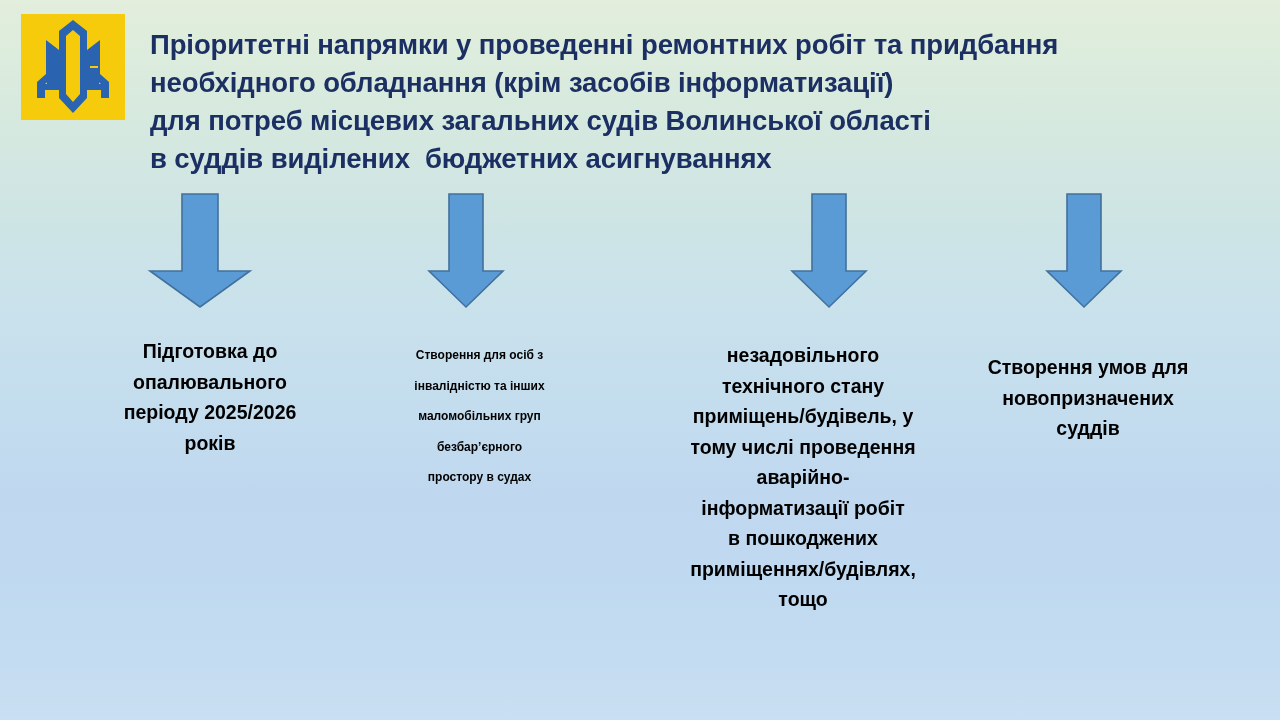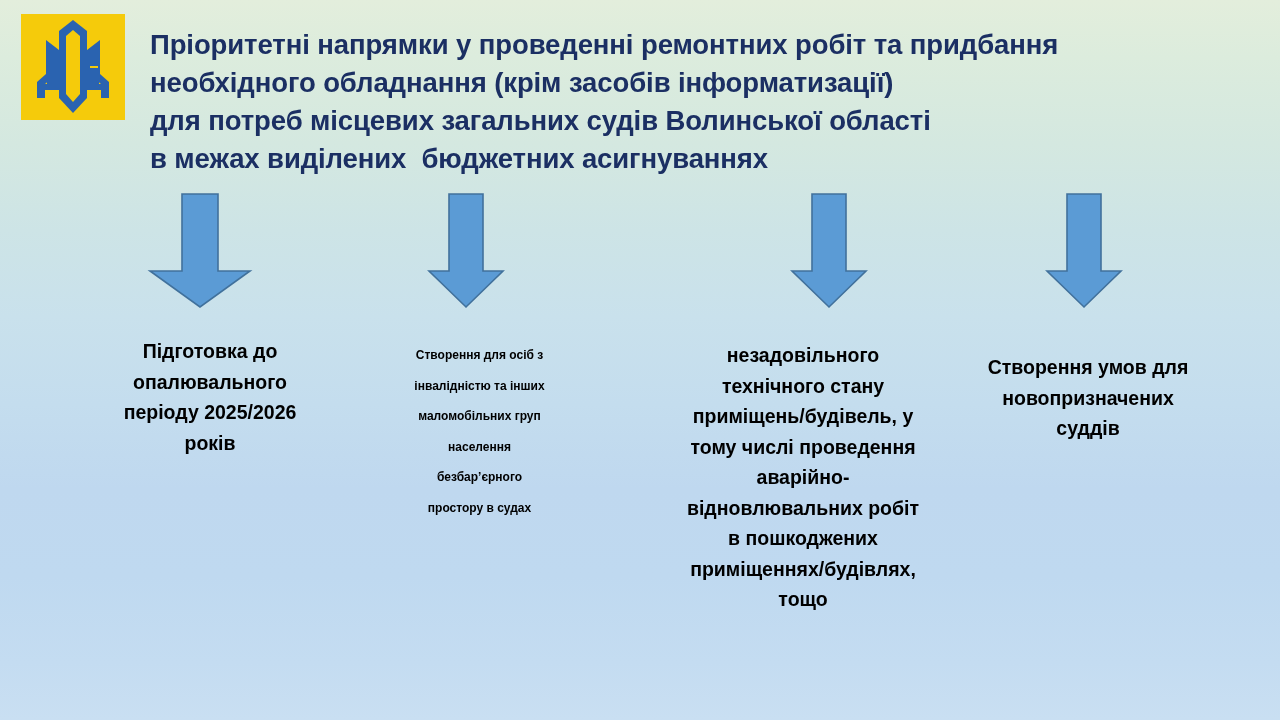--- a/index.html
+++ b/index.html
@@ -136,21 +136,21 @@
         <path d="M66 50 L79 50 L79 56 L66 56 Z"></path>
         <path d="M69 52 L77 52 L77 54 L69 54 Z" fill="#f5cb0b"></path>
       </g>
     </svg>
   </div>
 
   <div id="title">
     <span class="tline">Пріоритетні напрямки у проведенні ремонтних робіт та придбання</span>
     <span class="tline">необхідного обладнання (крім засобів інформатизації)</span>
     <span class="tline">для потреб місцевих загальних судів Волинської області</span>
-    <span class="tline">в межах виділених  бюджетних асигнуваннях</span>
+    <span class="tline">в суддів виділених  бюджетних асигнуваннях</span>
   </div>
 
   <div class="arrow" id="arrow-1">
     <svg width="110" height="116" viewBox="0 0 110 116" xmlns="http://www.w3.org/2000/svg">
       <polygon points="37,1 73,1 73,78 105,78 55,114 5,78 37,78" fill="#5b9bd5" stroke="#41719c" stroke-width="1.6" stroke-linejoin="miter"></polygon>
     </svg>
   </div>
   <div class="arrow" id="arrow-2">
     <svg width="78" height="116" viewBox="0 0 78 116" xmlns="http://www.w3.org/2000/svg">
       <polygon points="22,1 56,1 56,78 76,78 39,114 2,78 22,78" fill="#5b9bd5" stroke="#41719c" stroke-width="1.6" stroke-linejoin="miter"></polygon>
@@ -171,32 +171,31 @@
     <span class="ctext">Підготовка до</span>
     <span class="ctext">опалювального</span>
     <span class="ctext">періоду 2025/2026</span>
     <span class="ctext">років</span>
   </div>
 
   <div class="column" id="col-2">
     <span class="ctext">Створення для осіб з</span>
     <span class="ctext">інвалідністю  та інших</span>
     <span class="ctext">маломобільних груп</span>
-    <span class="ctext">населення</span>
     <span class="ctext">безбар’єрного</span>
     <span class="ctext">простору в судах</span>
   </div>
 
   <div class="column" id="col-3">
     <span class="ctext">незадовільного</span>
     <span class="ctext">технічного стану</span>
     <span class="ctext">приміщень/будівель, у</span>
     <span class="ctext">тому числі проведення</span>
     <span class="ctext">аварійно-</span>
-    <span class="ctext">відновлювальних робіт</span>
+    <span class="ctext">інформатизації робіт</span>
     <span class="ctext">в пошкоджених</span>
     <span class="ctext">приміщеннях/будівлях,</span>
     <span class="ctext">тощо</span>
   </div>
 
   <div class="column" id="col-4">
     <span class="ctext">Створення умов для</span>
     <span class="ctext">новопризначених</span>
     <span class="ctext">суддів</span>
   </div>

